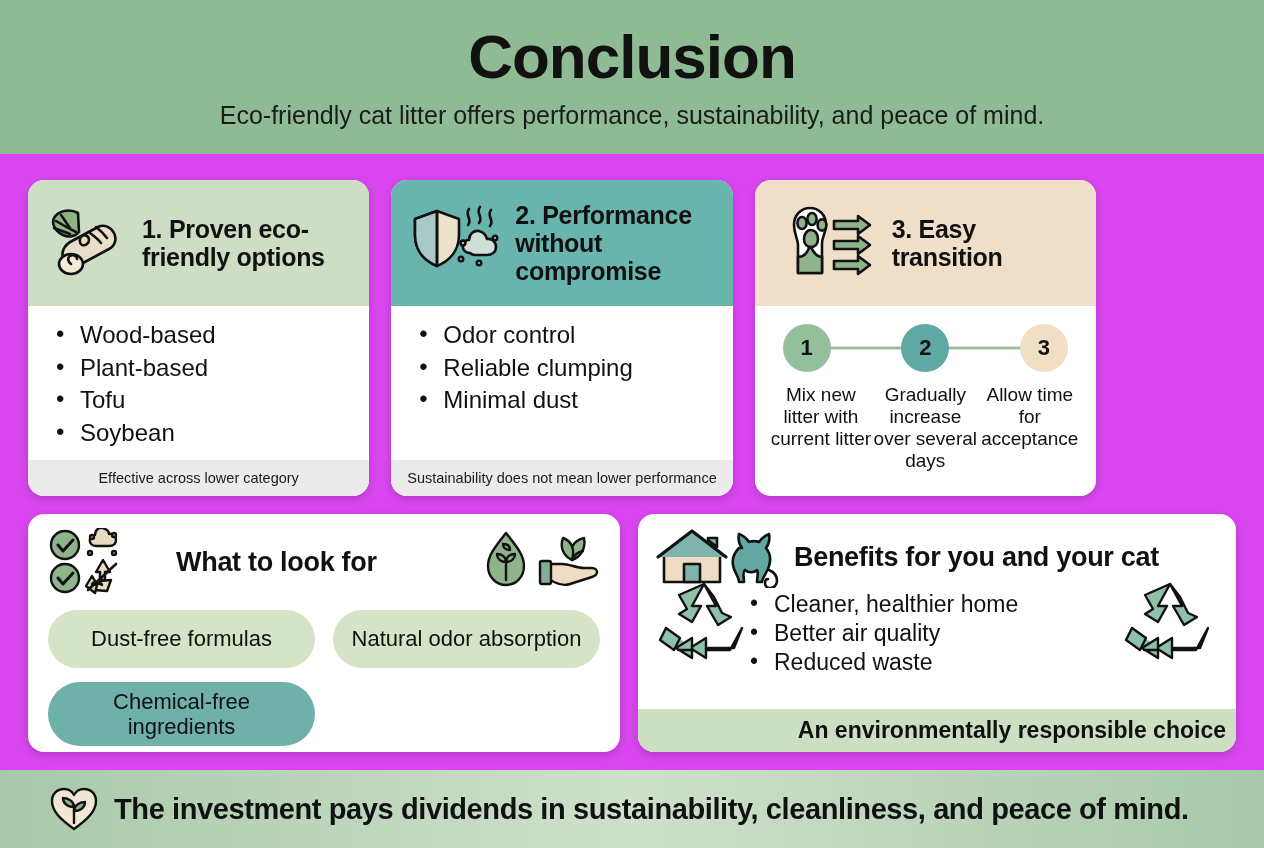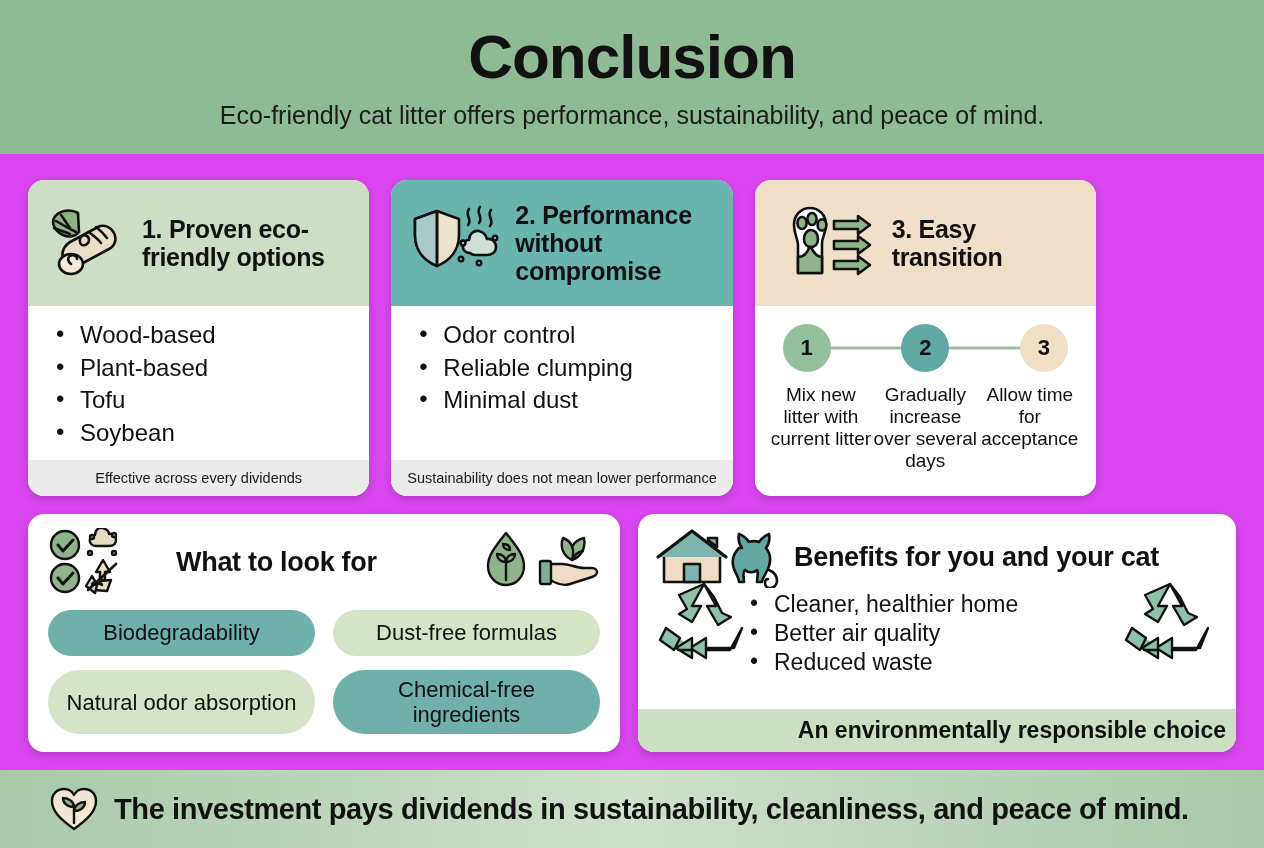--- a/index.html
+++ b/index.html
@@ -163,21 +163,21 @@
         <div class="card-title">1. Proven eco-friendly options</div>
       </div>
       <div class="card-body">
         <ul class="bullets">
           <li>Wood-based</li>
           <li>Plant-based</li>
           <li>Tofu</li>
           <li>Soybean</li>
         </ul>
       </div>
-      <div class="card-foot">Effective across every dividends</div>
+      <div class="card-foot">Effective across lower category</div>
     </div>
 
     <div class="card c2">
       <div class="card-head">
         <svg class="ico" width="96" height="84" viewBox="0 0 96 84">
           <g fill="none" stroke="#111" stroke-width="2.6" stroke-linejoin="round" stroke-linecap="round">
             <path d="M30 10 L8 18 v16 c0 16 10 26 22 31 12-5 22-15 22-31 V18z" fill="#ece2cb"></path>
             <path d="M30 10 L8 18 v16 c0 16 10 26 22 31z" fill="#a9c9c6"></path>
             <path d="M30 12v52"></path>
             <path d="M62 8c-5 6 4 10-1 16M73 6c-5 6 4 10-1 16M84 9c-5 6 4 10-1 16"></path>
@@ -264,21 +264,20 @@
             <path d="M30 20c-5 0-7-3-7-6 4 0 7 2 7 6z"></path>
             <path d="M92 30c-4-11 2-20 12-22 2 10-3 19-12 22z" fill="#8fb48c"></path>
             <path d="M92 30c-10-5-12-14-9-22 9 3 12 12 9 22z" fill="#8fb48c"></path>
             <path d="M92 30c2-5 6-8 11-9"></path>
             <path d="M70 34h12c8 0 14 4 22 4h8c3 0 5 2 5 4s-2 4-5 5l-22 7c-6 2-10 1-16-2l-9-5z" fill="#f0dcc4"></path>
             <rect x="60" y="31" width="11" height="23" rx="2" fill="#7fae95"></rect>
           </g>
         </svg>
       </div>
       <div class="pills">
-        <div class="pill teal">Biodegradability</div>
         <div class="pill sage">Dust-free formulas</div>
         <div class="pill sage tall">Natural odor absorption</div>
         <div class="pill teal tall">Chemical-free ingredients</div>
       </div>
     </div>
 
     <div class="bene">
       <div class="bene-main">
         <div class="bene-head">
           <svg class="ico" width="126" height="62" viewBox="0 0 126 62">

